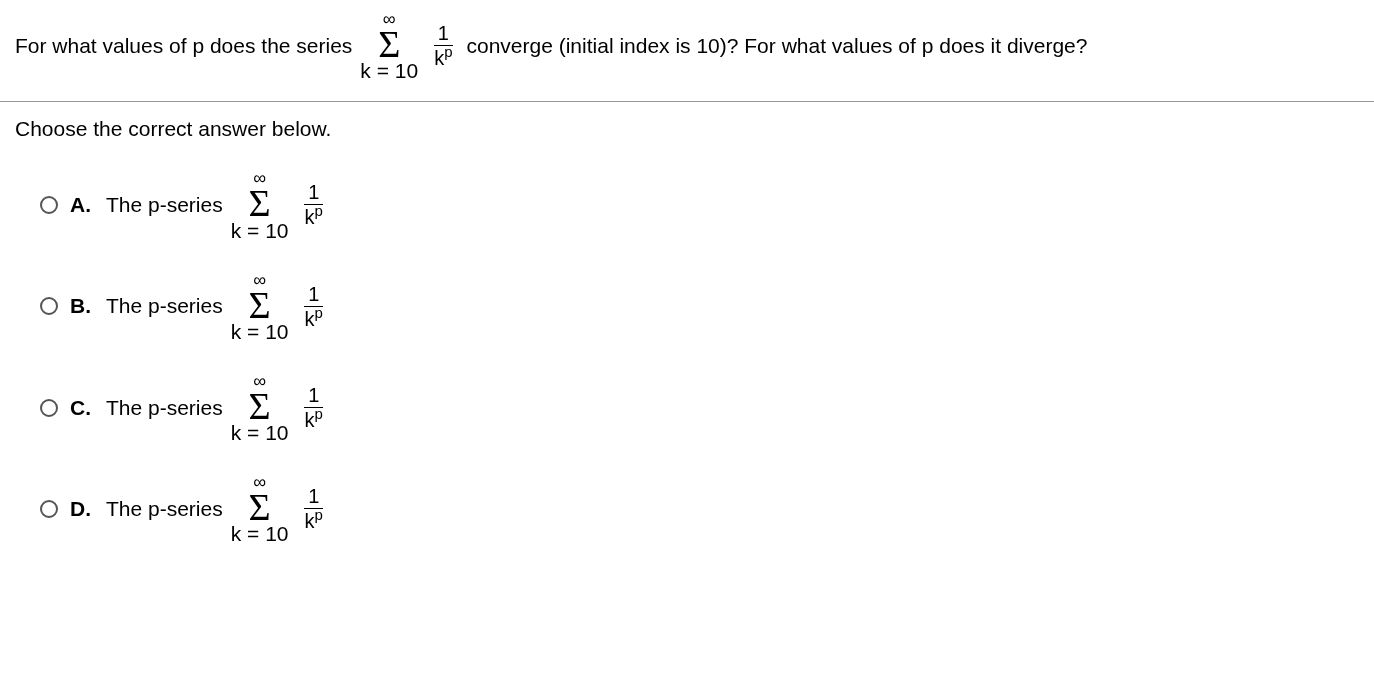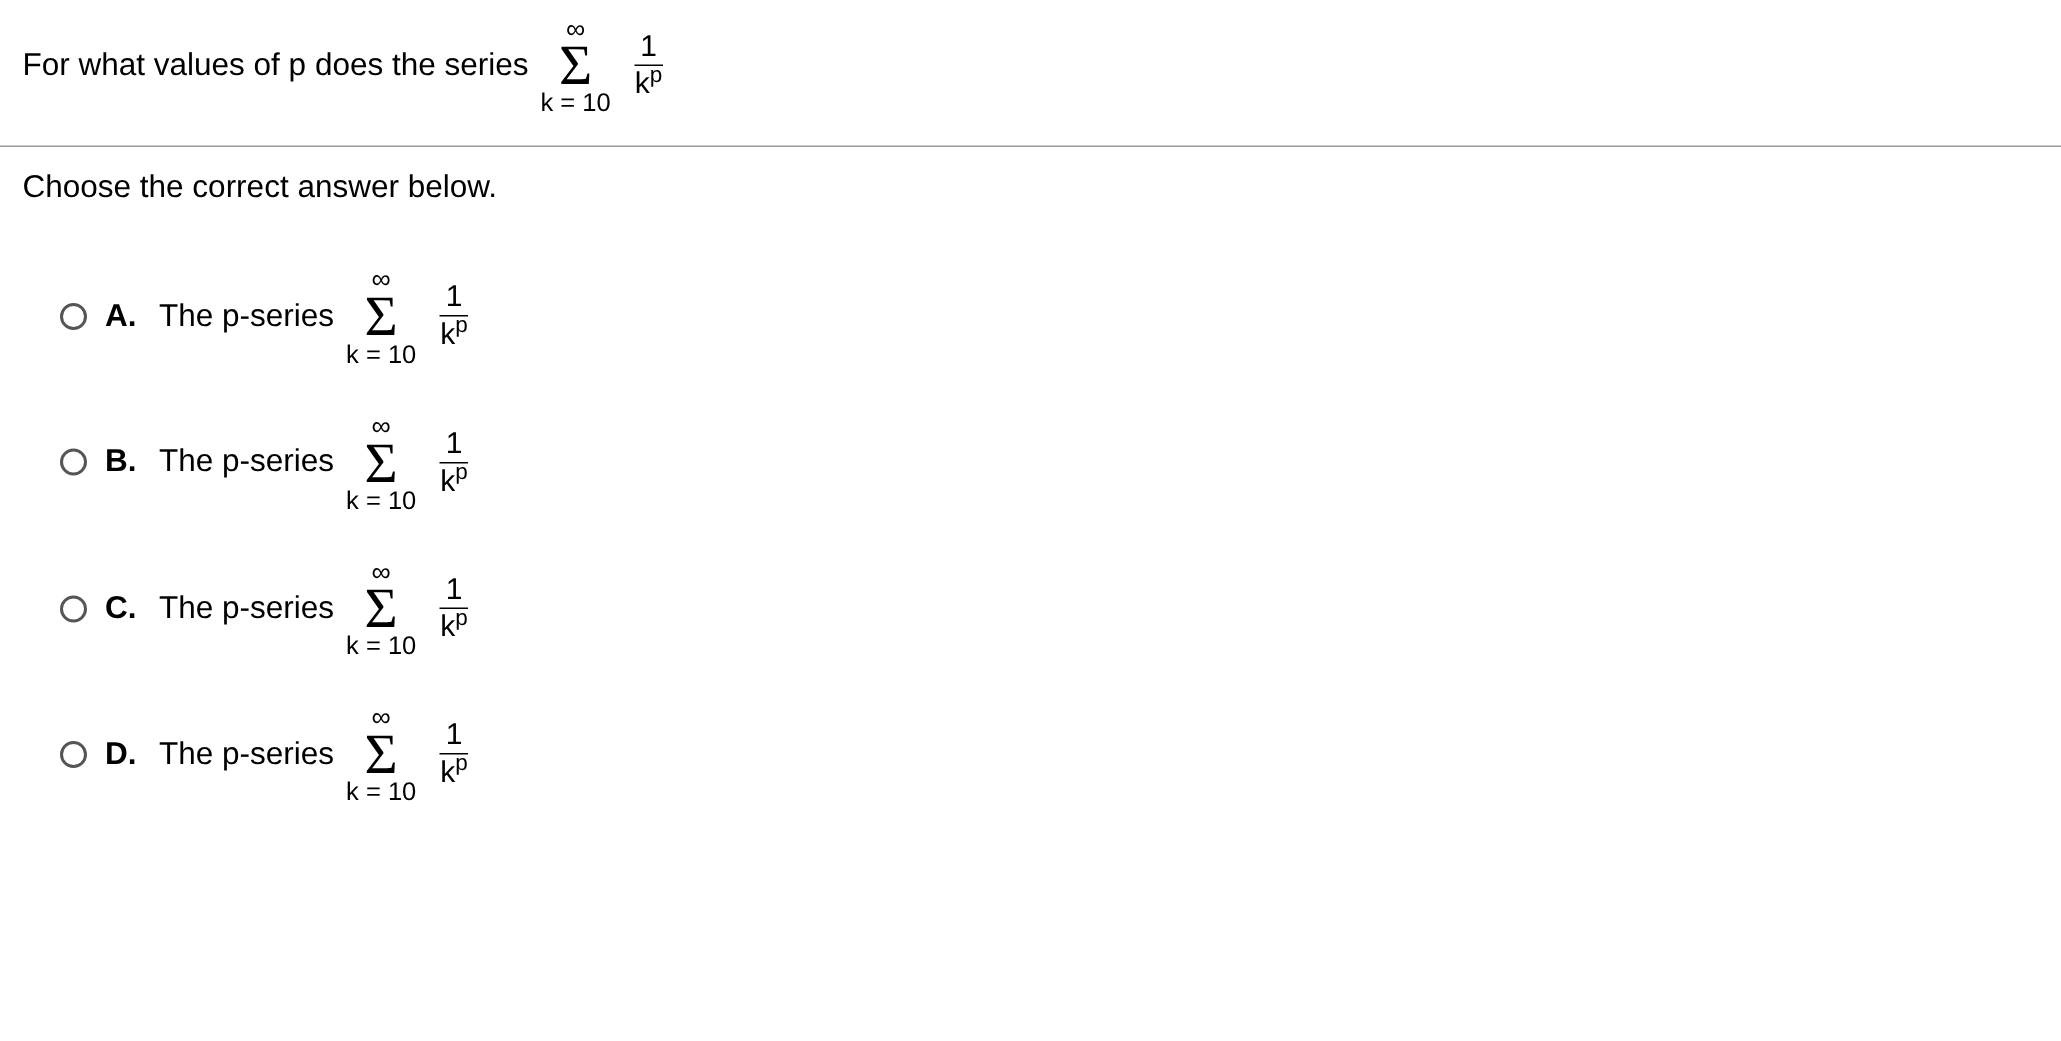--- a/index.html
+++ b/index.html
@@ -22,21 +22,21 @@
       gap: 6px;
       line-height: 1.4;
       margin-bottom: 20px;
     }
     .divider {
       border: none;
       border-top: 1px solid #999;
       margin: 0 -15px 15px -15px;
     }
     .instruction {
-      margin-bottom: 40px;
+      margin-bottom: 28px;
     }
     .choices {
       padding-left: 25px;
     }
     .choice-row {
       display: flex;
       align-items: center;
       margin-bottom: 30px;
       gap: 12px;
     }
@@ -68,21 +68,21 @@
     }
     .sigma-top {
       font-size: 18px;
     }
     .sigma-symbol {
       font-size: 38px;
       font-family: "Times New Roman", serif;
       line-height: 0.85;
     }
     .sigma-bottom {
-      font-size: 17px;
+      font-size: 21px;
       white-space: nowrap;
     }
     .fraction {
       display: inline-flex;
       flex-direction: column;
       align-items: center;
       vertical-align: middle;
       margin: 0 4px;
       line-height: 1;
     }
@@ -108,20 +108,21 @@
   <span>For what values of p does the series</span>
   <span class="sigma-expr">
     <span class="sigma-top">∞</span>
     <span class="sigma-symbol">Σ</span>
     <span class="sigma-bottom">k = 10</span>
   </span>
   <span class="fraction">
     <span class="frac-num">1</span>
     <span class="frac-den"><span>k</span><span class="sup">p</span></span>
   </span>
+  <span>converge (initial index is 10)? For what values of p does it diverge?</span>
 </div>
 
 <hr class="divider">
 
 <div class="instruction">Choose the correct answer below.</div>
 
 <div class="choices">
 
   <div class="choice-row">
     <span class="radio"></span>

